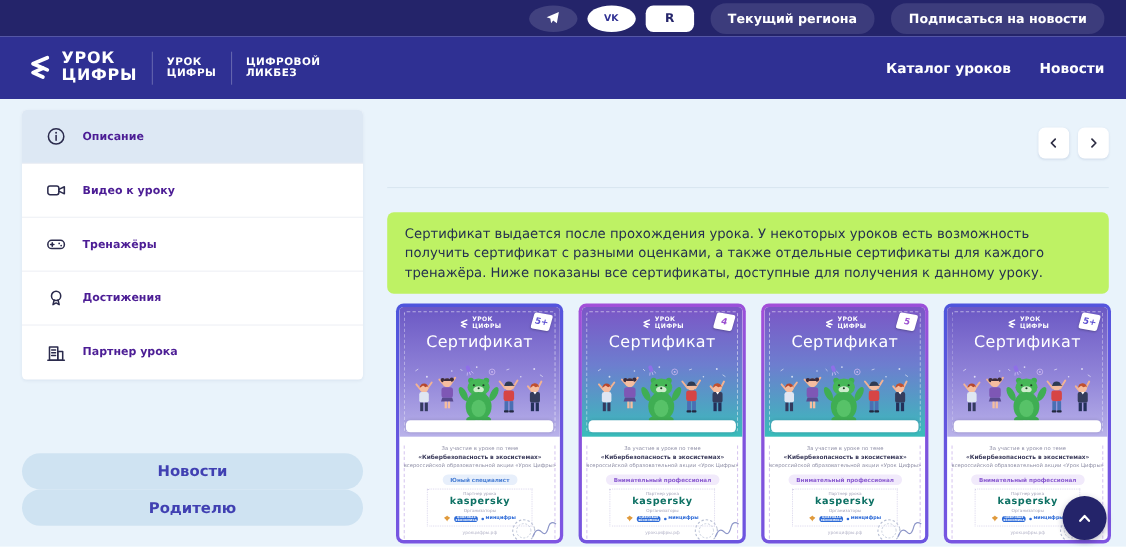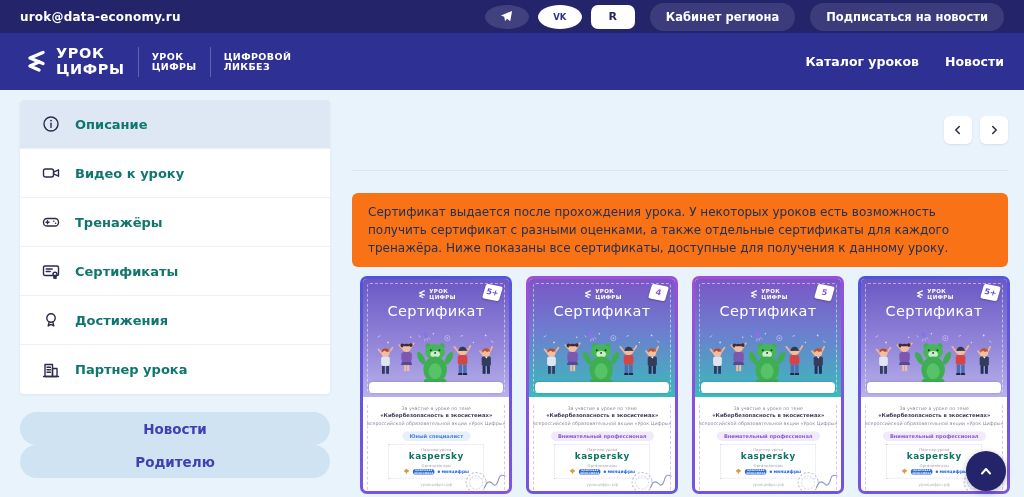--- a/index.html
+++ b/index.html
@@ -27,33 +27,33 @@
   .nav-link{color:#fff;font-size:12.5px;font-weight:700;cursor:pointer;text-decoration:none}
   .current-btn{margin-left:28px;background:#fff;border:none;border-radius:22px;height:38px;padding:0 13px 0 16px;display:flex;align-items:center;gap:9px;color:#2f3093;font-weight:800;font-size:13px;cursor:pointer;font-family:inherit}
   .cb-div{width:1px;height:18px;background:#d6d6ec}
 
   
   .sidebar{position:absolute;left:20px;top:100px;width:310px;height:390px}
   .menu{background:#fff;border-radius:4px;overflow:hidden;box-shadow:0 1px 3px rgba(40,60,120,.07)}
   .menu-item{height:49px;display:flex;align-items:center;gap:15px;padding:0 22px;border-bottom:1px solid #eef0f6;cursor:pointer;box-sizing:border-box}
   .menu-item:last-child{border-bottom:none}
   .menu-item.active{background:#dde8f4}
-  .menu-label{font-size:13px;font-weight:700;color:#0f766e}
+  .menu-label{font-size:10px;font-weight:700;color:#4c1d95}
   .mi{flex:0 0 auto;stroke:#2b2b4d;fill:none;stroke-width:1.4;stroke-linecap:round;stroke-linejoin:round}
   .side-btn{position:absolute;left:0;width:310px;height:33px;border:none;border-radius:17px;background:#cfe3f2;color:#4040b2;font-size:13.5px;font-weight:700;cursor:pointer;font-family:inherit}
   .side-btn.teacher{top:312px}
   .side-btn.parent{top:345px}
 
   
   .main{position:absolute;left:352px;top:90px;width:656px;height:407px}
   .page-title{position:absolute;top:20px;left:0;margin:0;font-size:25px;font-weight:800;color:#14142c;letter-spacing:.2px}
   .arrows{position:absolute;top:26px;right:0;display:flex;gap:8px}
   .arrow-btn{width:28px;height:28px;border:none;border-radius:6px;background:#fff;display:flex;align-items:center;justify-content:center;cursor:pointer;box-shadow:0 1px 2px rgba(40,60,120,.1);padding:0}
   .title-divider{position:absolute;top:80px;left:0;right:0;height:1px;background:#d9e6f0}
-  .info-box{position:absolute;top:103px;left:0;right:0;background:#f97316;border-radius:6px;padding:10px 16px;box-sizing:border-box;font-size:12px;line-height:1.5;color:#24304f}
+  .info-box{position:absolute;top:103px;left:0;right:0;background:#bef264;border-radius:6px;padding:10px 16px;box-sizing:border-box;font-size:12px;line-height:1.5;color:#24304f}
 
   
   .cards{position:absolute;top:186px;left:8px;display:flex;gap:14px}
   .card{width:152px;height:218px;box-sizing:border-box;padding:3px;border-radius:7px;cursor:pointer}
   .card.theme-a{background:linear-gradient(165deg,#4d55dc,#8055e2)}
   .card.theme-b{background:linear-gradient(165deg,#a34fd8,#6b55e0)}
   .card-inner{background:#fff;border-radius:4px;overflow:hidden;height:212px;position:relative}
   .cert-top{position:relative;height:118px}
   .theme-a .cert-top{background:linear-gradient(180deg,#6b58c4 0%,#9488da 58%,#b9b2ea 100%)}
   .theme-b .cert-top{background:linear-gradient(180deg,#7b56c6 0%,#6d7ecf 45%,#39bdba 100%)}
@@ -178,30 +178,29 @@
     <g id="mini-logo">
       <path d="M22 2.5 L9 8 L22 13.5" stroke="#fff" stroke-width="3.4" fill="none" stroke-linecap="round" stroke-linejoin="round"></path>
       <path d="M18 12 L9 16 L18 20" stroke="#fff" stroke-width="3.4" fill="none" stroke-linecap="round" stroke-linejoin="round"></path>
     </g>
   </defs>
 </svg>
 
 <div class="screen">
 
   <header class="topbar">
-    <span class="email">urok@data-economy.ru</span>
     <div class="topbar-right">
       <button class="soc tg" aria-label="telegram">
         <svg width="13" height="13" viewBox="0 0 14 14">
             <path d="M13 1 L1 6 l3.6 1.3 L5.4 12 l2-2.6 L11 12 Z" fill="#fff"></path>
           </svg>
       </button>
       <button class="soc vk" aria-label="vk">VK</button>
       <button class="soc rt" aria-label="rutube">R</button>
-      <button class="top-btn">Кабинет региона</button>
+      <button class="top-btn">Текущий региона</button>
       <button class="top-btn">Подписаться на новости</button>
     </div>
   </header>
 
   <nav class="navbar">
     <div class="logo">
       <svg width="28" height="24" viewBox="0 0 26 24">
           <use href="#mini-logo"></use>
         </svg>
       <div class="logo-text">
@@ -243,29 +242,20 @@
         <span class="menu-label">Видео к уроку</span>
       </div>
       <div class="menu-item">
         <svg class="mi" width="18" height="18" viewBox="0 0 18 18">
             <rect x="1.5" y="5.5" width="15" height="7.5" rx="3.6"></rect>
             <path d="M5.5 7.8 v3 M4 9.3 h3"></path>
             <circle cx="11.8" cy="8.3" r=".8" fill="#2b2b4d" stroke="none"></circle>
             <circle cx="13.6" cy="10.2" r=".8" fill="#2b2b4d" stroke="none"></circle>
           </svg>
         <span class="menu-label">Тренажёры</span>
-      </div>
-      <div class="menu-item">
-        <svg class="mi" width="18" height="18" viewBox="0 0 18 18">
-            <rect x="1.5" y="4" width="15" height="9.5" rx="1.5"></rect>
-            <path d="M4.2 7 h6 M4.2 9.5 h4"></path>
-            <circle cx="13" cy="12.3" r="2"></circle>
-            <path d="M12 13.8 v2.6 l1 -.8 1 .8 v-2.6"></path>
-          </svg>
-        <span class="menu-label">Сертификаты</span>
       </div>
       <div class="menu-item">
         <svg class="mi" width="18" height="18" viewBox="0 0 18 18">
             <circle cx="9" cy="7" r="4.2"></circle>
             <path d="M7.2 10.8 L6.2 15 l2.8 -1.6 2.8 1.6 -1 -4.2"></path>
           </svg>
         <span class="menu-label">Достижения</span>
       </div>
       <div class="menu-item">
         <svg class="mi" width="18" height="18" viewBox="0 0 18 18">

